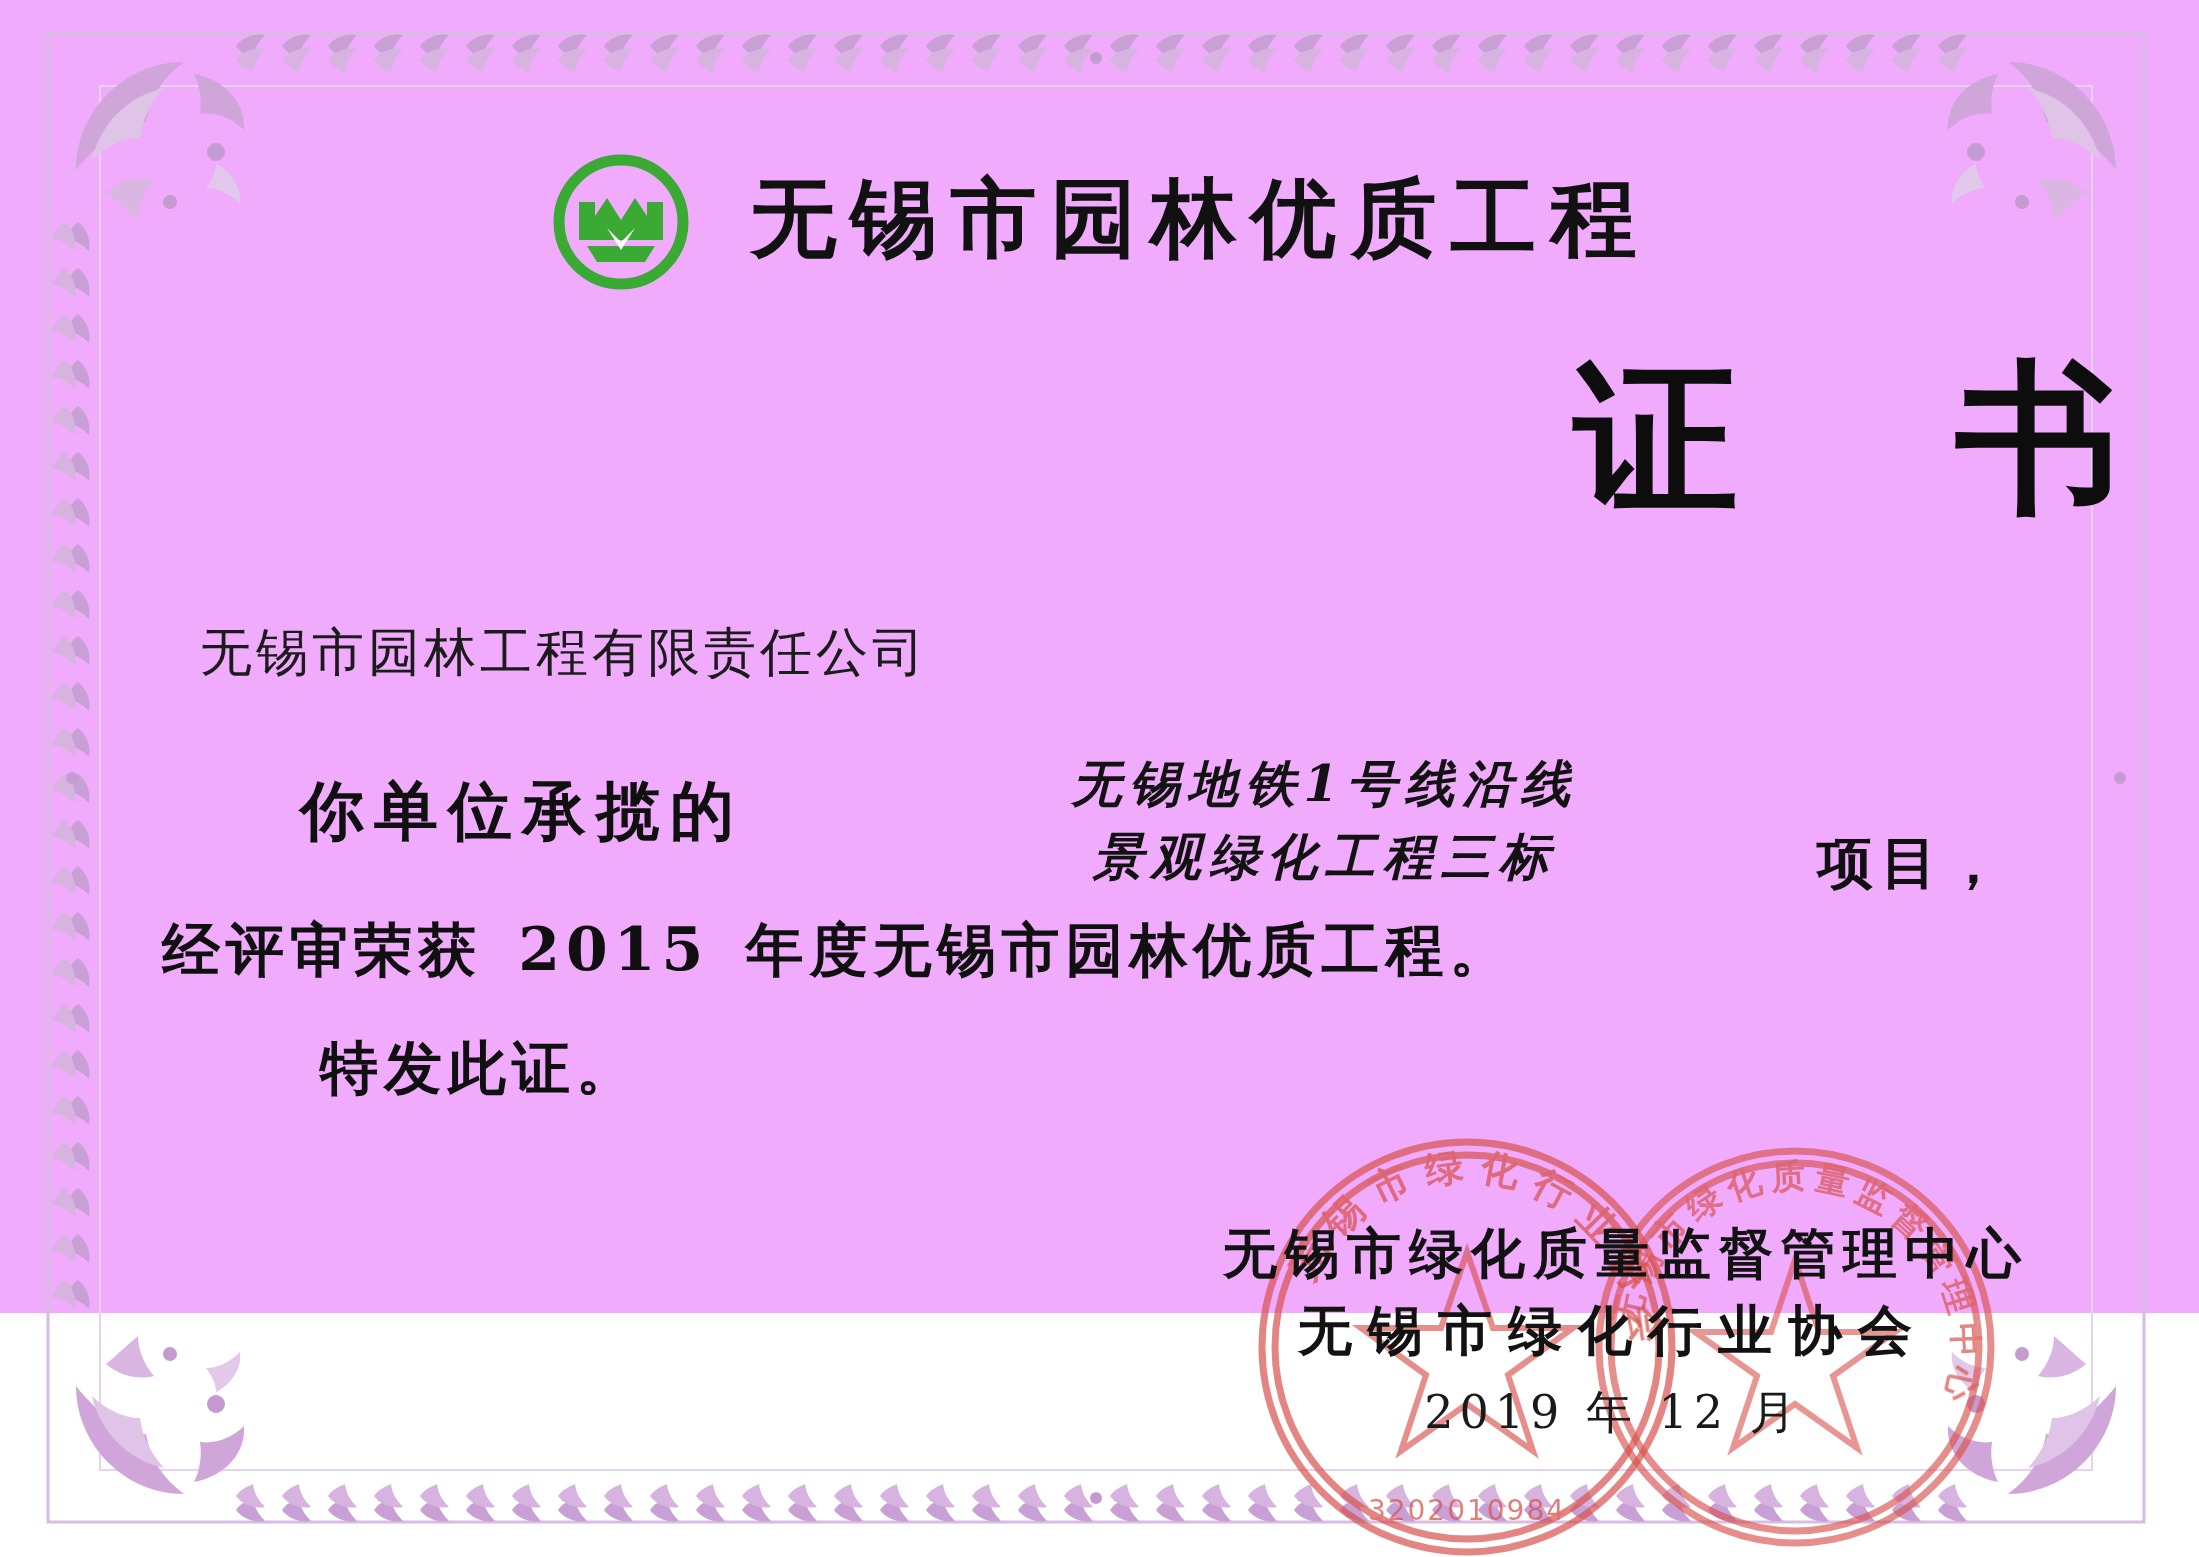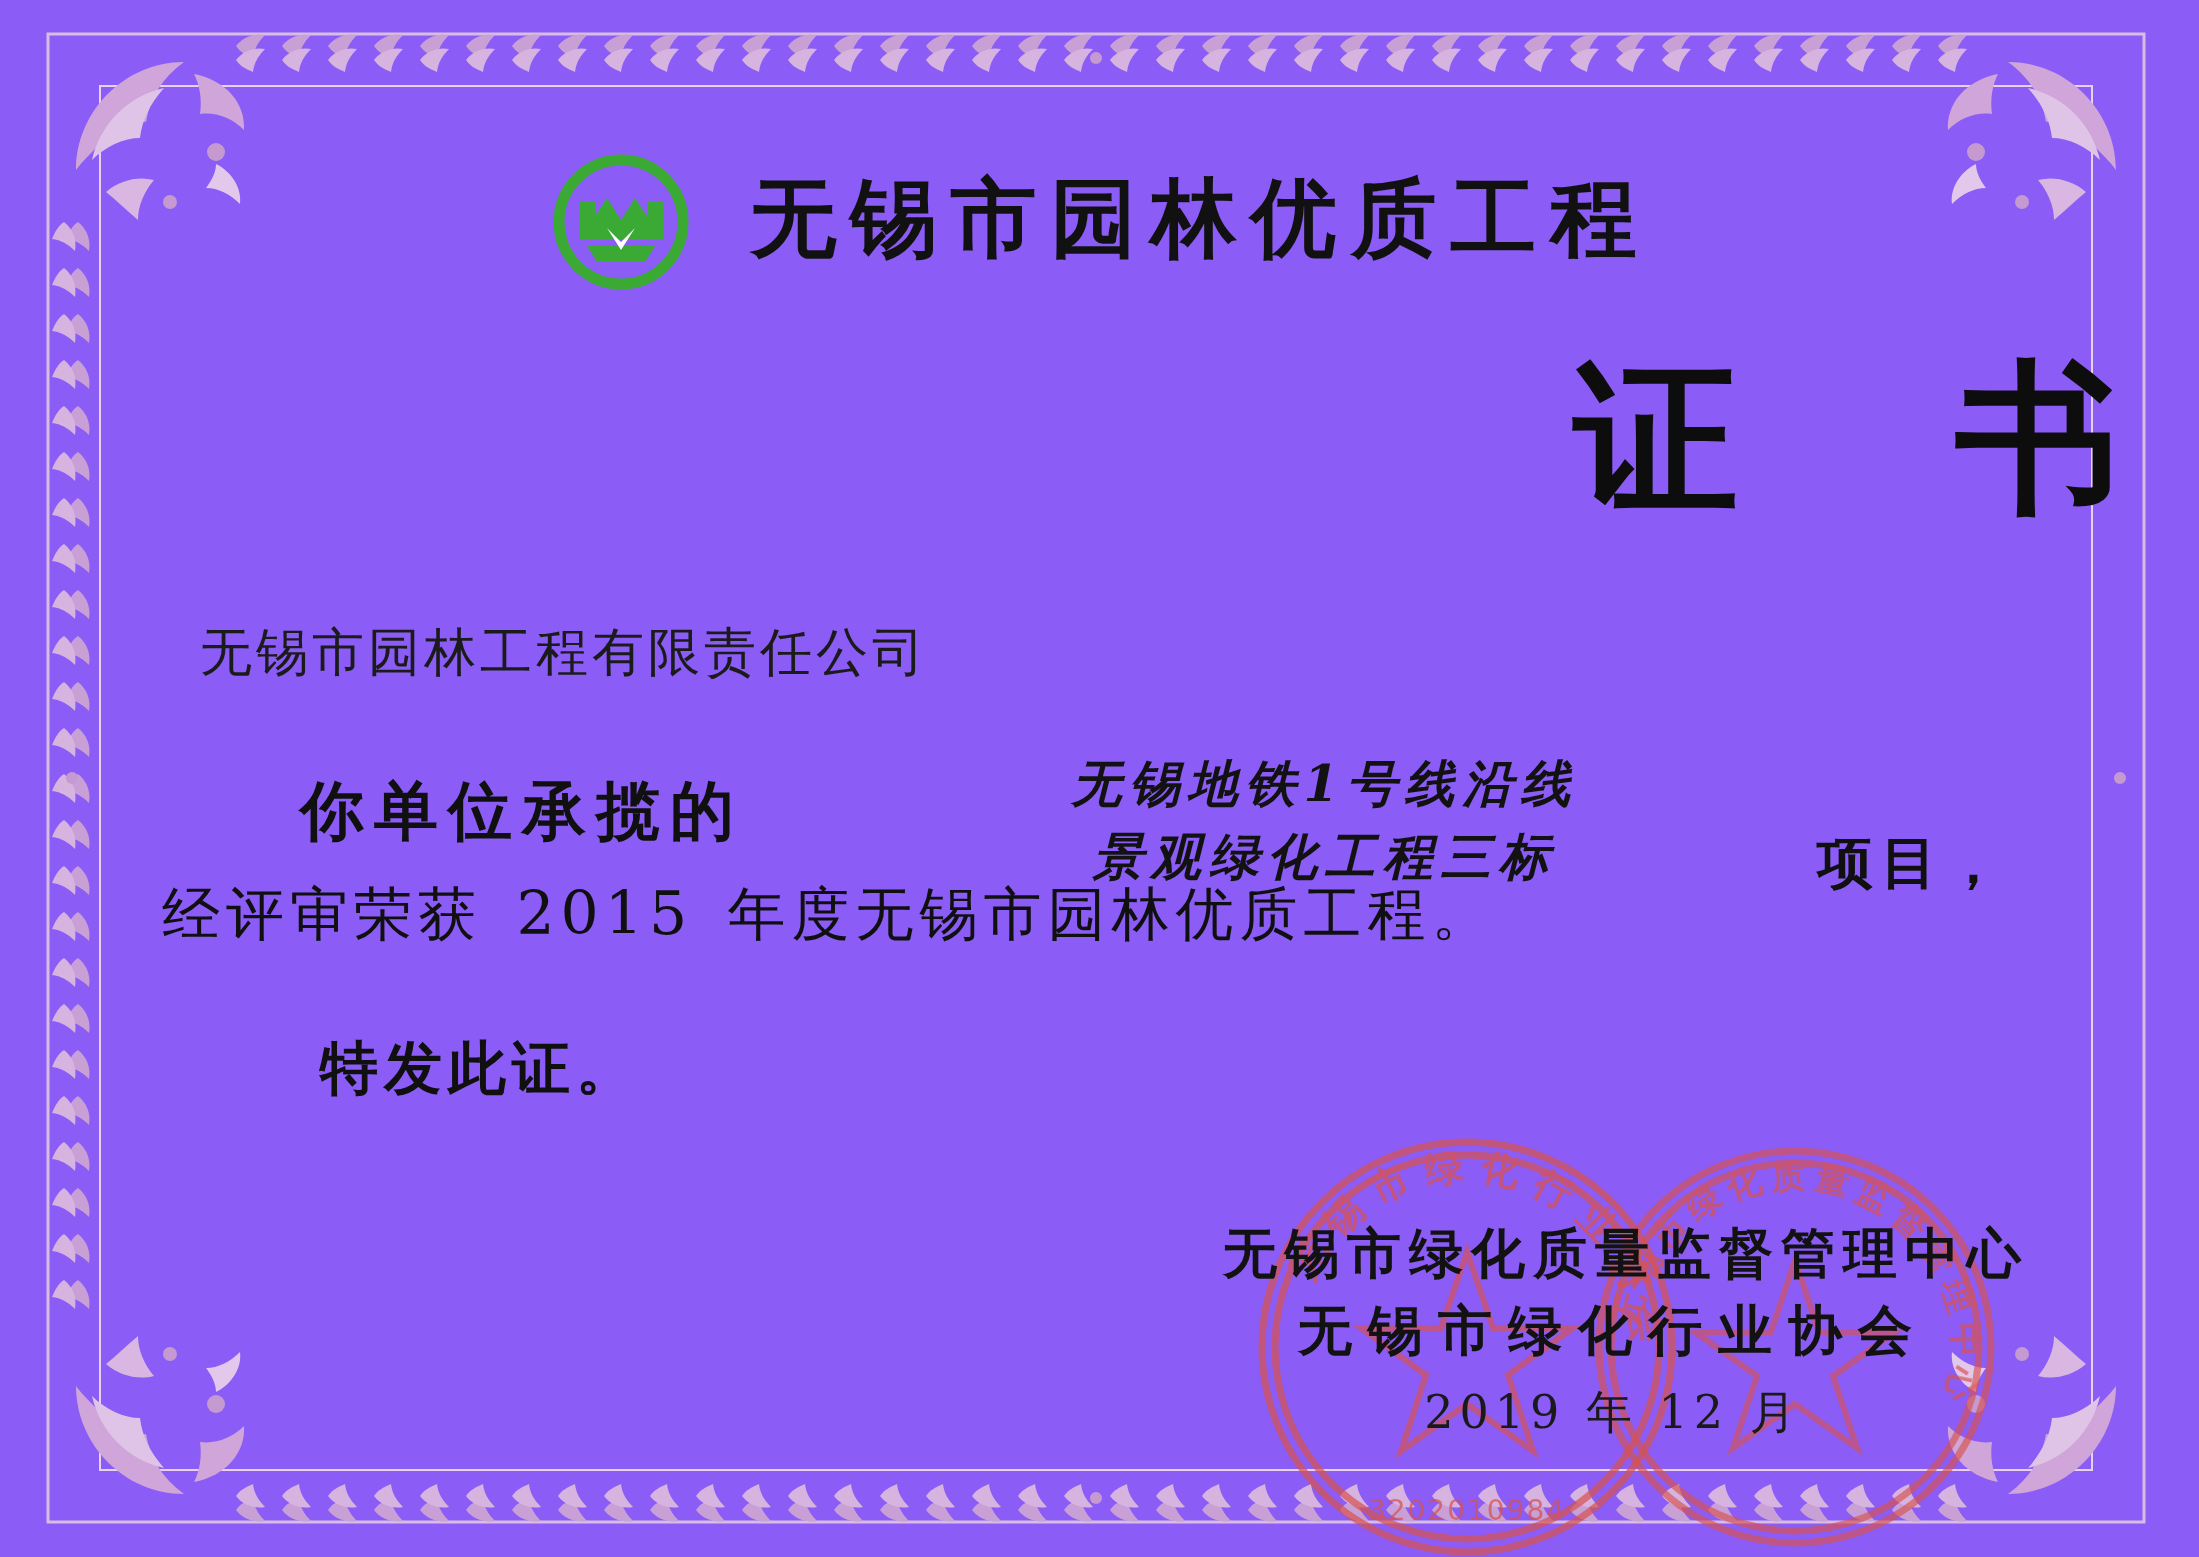--- a/index.html
+++ b/index.html
@@ -11,22 +11,22 @@
     width: 2199px;
     height: 1557px;
     font-family: "Liberation Sans", sans-serif;
     overflow: hidden;
   }
 
   
   .certificate {
     position: relative;
     width: 2199px;
-    height: 1557px;
-    background: #8b5cf6;
+    height: 1313px;
+    background: #f0abfc;
     box-sizing: border-box;
   }
 
   
   .border-frame {
     position: absolute;
     left: 46px;
     top: 32px;
     width: 2100px;
     height: 1492px;
@@ -127,23 +127,23 @@
     font-size: 56px;
     letter-spacing: 8px;
     color: #101010;
     white-space: nowrap;
     margin-top: 36px;
   }
 
   .line-result {
     position: absolute;
     left: 162px;
-    top: 876px;
-    font-family: "DejaVu Serif", serif;
-    font-weight: 400;
+    top: 912px;
+    font-family: "DejaVu Serif", serif;
+    font-weight: 700;
     font-size: 58px;
     letter-spacing: 6px;
     color: #101010;
     white-space: nowrap;
     text-align: center;
   }
   .line-result .year {
     font-family: "DejaVu Serif", serif;
     font-size: 60px;
     padding: 0 10px;

